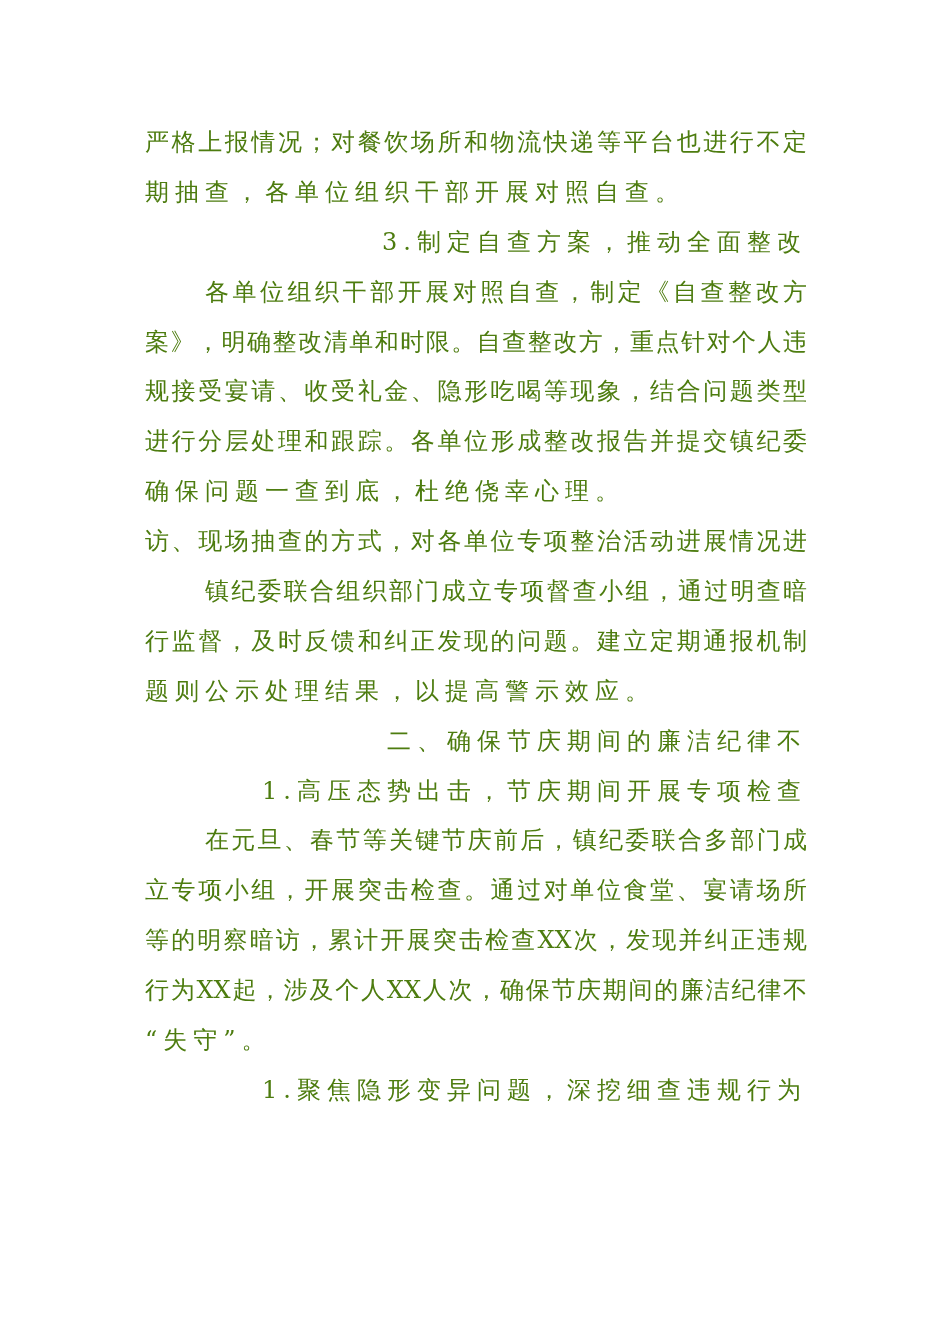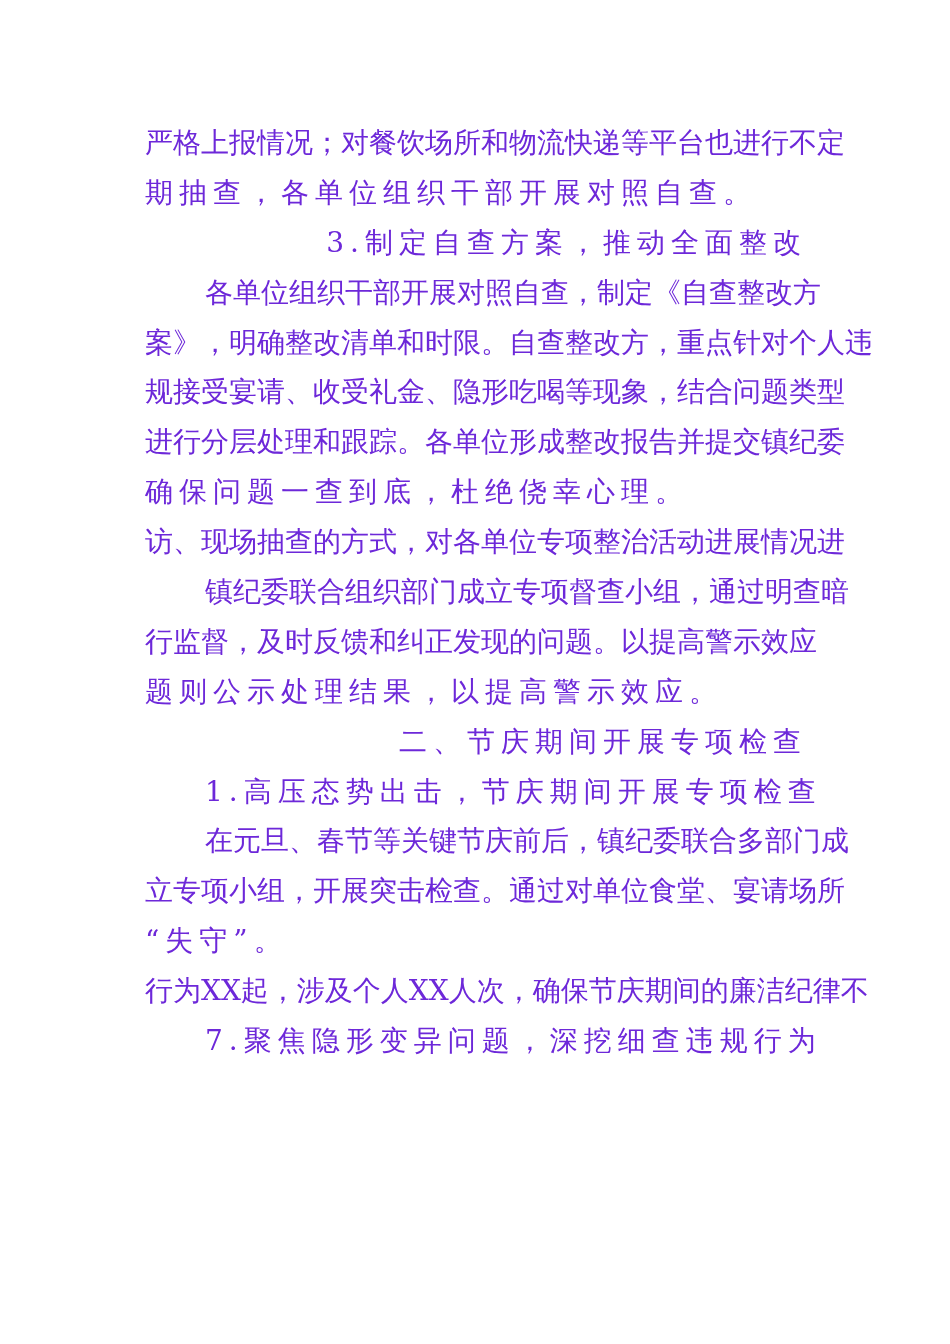--- a/index.html
+++ b/index.html
@@ -3,22 +3,22 @@
 <meta charset="utf-8">
 <style>
   html, body { margin: 0; padding: 0; background: #ffffff; }
   body { width: 950px; height: 1344px; position: relative; overflow: hidden; }
   .page {
     position: absolute;
     left: 145px;
     top: 118px;
     width: 662px;
     font-family: "DejaVu Serif", "Liberation Serif", serif;
-    font-size: 28px;
-    color: #6d28d9;
+    font-size: 24px;
+    color: #4d7c0f;
   }
   .line {
     height: 49.9px;
     line-height: 49.9px;
     white-space: nowrap;
     overflow: visible;
     letter-spacing: 6px;
   }
   .line.justify {
     text-align: justify;
@@ -34,22 +34,23 @@
   <div class="line justify">严格上报情况；对餐饮场所和物流快递等平台也进行不定</div>
   <div class="line">期抽查，各单位组织干部开展对照自查。</div>
   <div class="line indent">3.制定自查方案，推动全面整改</div>
   <div class="line justify indent">各单位组织干部开展对照自查，制定《自查整改方</div>
   <div class="line justify">案》，明确整改清单和时限。自查整改方，重点针对个人违</div>
   <div class="line justify">规接受宴请、收受礼金、隐形吃喝等现象，结合问题类型</div>
   <div class="line justify">进行分层处理和跟踪。各单位形成整改报告并提交镇纪委</div>
   <div class="line">确保问题一查到底，杜绝侥幸心理。</div>
   <div class="line justify">访、现场抽查的方式，对各单位专项整治活动进展情况进</div>
   <div class="line justify indent">镇纪委联合组织部门成立专项督查小组，通过明查暗</div>
-  <div class="line justify">行监督，及时反馈和纠正发现的问题。以提高警示效应</div>
+  <div class="line justify">行监督，及时反馈和纠正发现的问题。建立定期通报机制</div>
   <div class="line">题则公示处理结果，以提高警示效应。</div>
-  <div class="line indent">二、节庆期间开展专项检查</div>
+  <div class="line indent">二、确保节庆期间的廉洁纪律不</div>
   <div class="line indent">1.高压态势出击，节庆期间开展专项检查</div>
   <div class="line justify indent">在元旦、春节等关键节庆前后，镇纪委联合多部门成</div>
   <div class="line justify">立专项小组，开展突击检查。通过对单位食堂、宴请场所</div>
+  <div class="line justify">等的明察暗访，累计开展突击检查XX次，发现并纠正违规</div>
+  <div class="line justify">行为XX起，涉及个人XX人次，确保节庆期间的廉洁纪律不</div>
   <div class="line">“失守”。</div>
-  <div class="line justify">行为XX起，涉及个人XX人次，确保节庆期间的廉洁纪律不</div>
-  <div class="line indent">7.聚焦隐形变异问题，深挖细查违规行为</div>
+  <div class="line indent">1.聚焦隐形变异问题，深挖细查违规行为</div>
 </div>
 
 </body></html>

